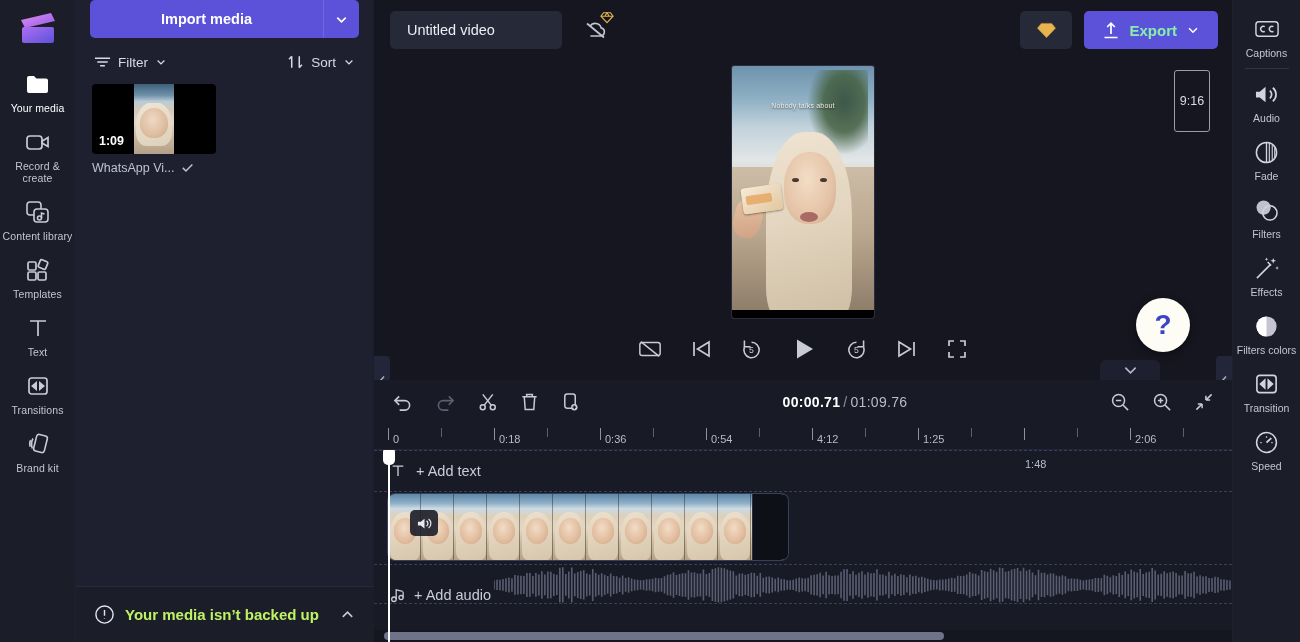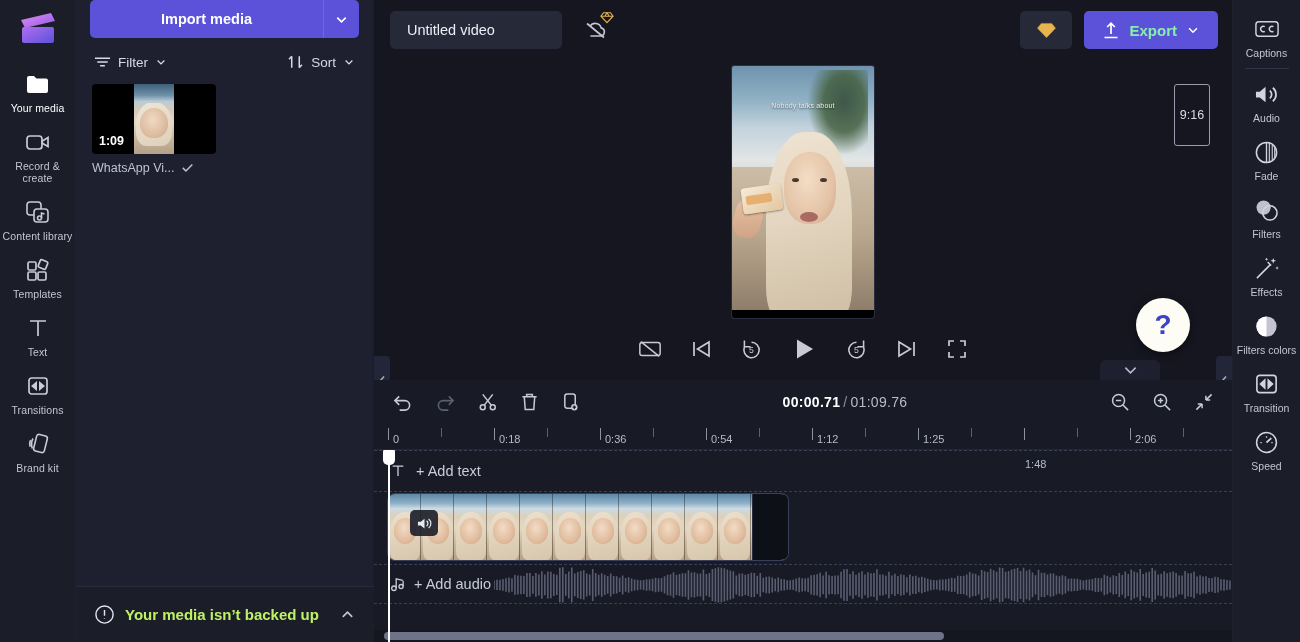--- a/index.html
+++ b/index.html
@@ -131,21 +131,21 @@
     display: flex; align-items: center; gap: 9px;
     font-family: "Liberation Sans", sans-serif;
   }
 
   .preview-area {
     flex: 1 1 auto; position: relative; background: #15161f;
     display: flex; align-items: flex-start; justify-content: center;
     min-height: 0;
   }
   .ratio-badge {
-    position: absolute; right: 22px; top: 24px;
+    position: absolute; right: 22px; top: 10px;
     width: 36px; height: 62px; border: 1.5px solid #9a9db0; border-radius: 3px;
     display: flex; align-items: center; justify-content: center;
     font-size: 12.5px; color: #d8dae4; cursor: pointer;
   }
   .video-frame {
     width: 142px; height: 252px; margin-top: 6px;
     background: #000; border-radius: 2px; overflow: hidden; position: relative;
     box-shadow: 0 0 0 1px #2a2d3d;
   }
   .vf-sky { position:absolute; left:0; top:0; width:100%; height:44%;
@@ -251,21 +251,21 @@
   .clip-end {
     position:absolute; right:0; top:0; width: 36px; height: 66px; background: #0e1018;
     border-left: 1px solid #2a2e42; border-radius: 0 7px 7px 0;
     display:flex; align-items:center; justify-content:center;
   }
   .clip-mute {
     position: absolute; left: 22px; top: 16px; width: 28px; height: 26px; border-radius: 5px;
     background: rgba(22,24,36,.88); display: flex; align-items: center; justify-content: center;
     cursor: pointer; color: #e7e9f2;
   }
-  .track-audio { top: 114px; height: 40px; display: flex; align-items: center; padding-left: 16px; gap: 9px; }
+  .track-audio { top: 114px; height: 40px; display: flex; align-items: flex-end; padding-left: 16px; gap: 9px; }
   .wave { position: absolute; left: 120px; right: 0; top: 0; bottom: 0; opacity: .5; }
 
   .playhead { position: absolute; top: 0; bottom: 0; width: 2px; background: #ffffff; z-index: 20; }
   .playhead-knob {
     position: absolute; top: -1px; left: -5px; width: 12px; height: 16px;
     background: #ffffff; border-radius: 3px 3px 5px 5px;
   }
   .hscroll {
     position: absolute; left: 0; right: 0; bottom: 0; height: 12px; background: #15161f;
   }
@@ -689,21 +689,21 @@
           <div class="ruler-tick major" style="left: 120px;"></div>
           <div class="ruler-label" style="left: 125px;">0:18</div>
           <div class="ruler-tick" style="left: 173px;"></div>
           <div class="ruler-tick major" style="left: 226px;"></div>
           <div class="ruler-label" style="left: 231px;">0:36</div>
           <div class="ruler-tick" style="left: 279px;"></div>
           <div class="ruler-tick major" style="left: 332px;"></div>
           <div class="ruler-label" style="left: 337px;">0:54</div>
           <div class="ruler-tick" style="left: 385px;"></div>
           <div class="ruler-tick major" style="left: 438px;"></div>
-          <div class="ruler-label" style="left: 443px;">1:12</div>
+          <div class="ruler-label" style="left: 443px;">4:12</div>
           <div class="ruler-tick" style="left: 491px;"></div>
           <div class="ruler-tick major" style="left: 544px;"></div>
           <div class="ruler-label" style="left: 549px;">1:25</div>
           <div class="ruler-tick" style="left: 597px;"></div>
           <div class="ruler-tick major" style="left: 650px;"></div>
           <div class="ruler-label" style="left: 651px; margin-top: 25px;">1:48</div>
           <div class="ruler-tick" style="left: 703px;"></div>
           <div class="ruler-tick major" style="left: 756px;"></div>
           <div class="ruler-label" style="left: 761px;">2:06</div>
           <div class="ruler-tick" style="left: 809px;"></div>

